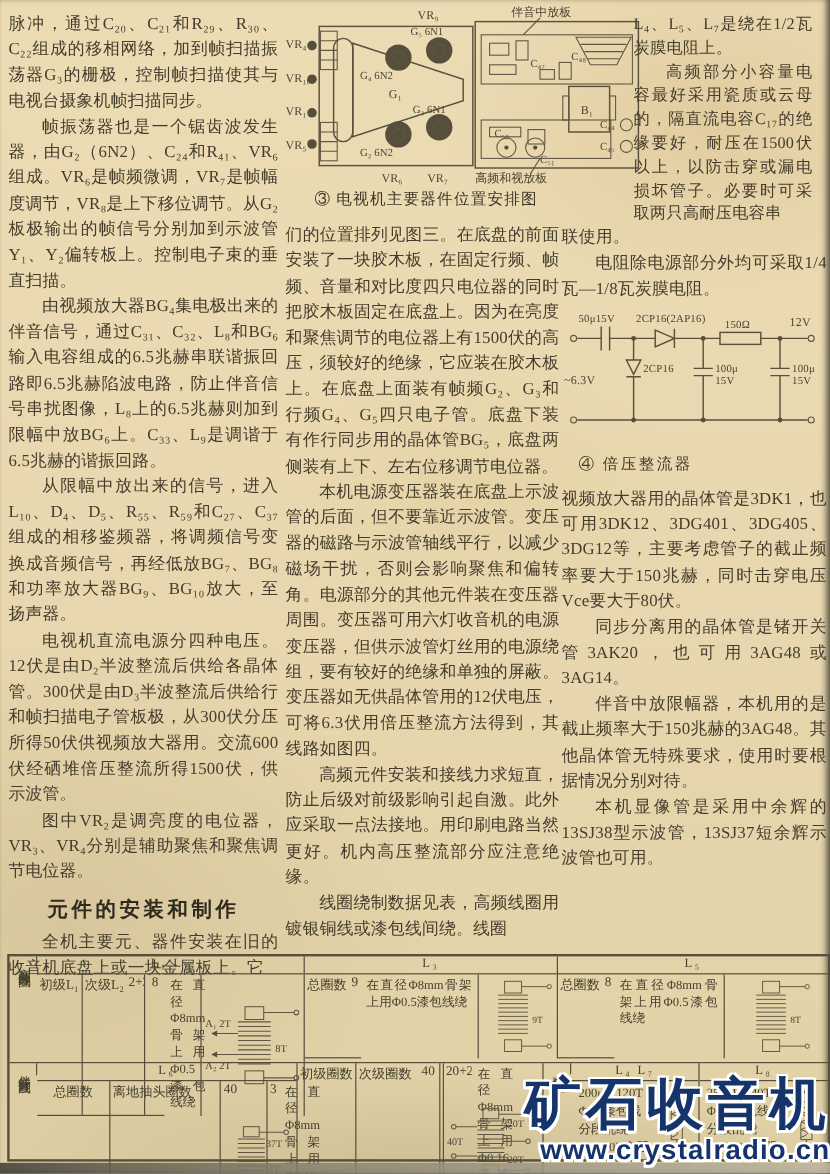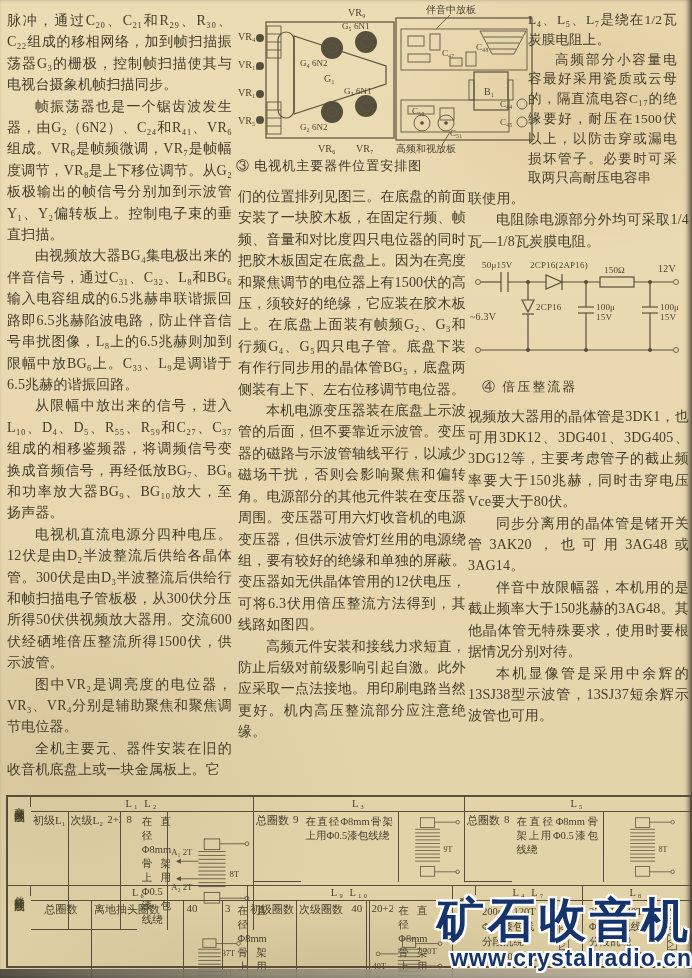--- a/index.html
+++ b/index.html
@@ -18,21 +18,21 @@
   .abs{position:absolute;}
   p{margin:0;text-align:justify;}
   .ind{text-indent:2em;}
   .col{font-size:14px;line-height:21.4px;letter-spacing:.2px;}
   .colL{left:7px;top:10px;width:225px;height:784px;}
   .colM{left:238px;top:186px;width:228px;height:606px;}
   .colRtop{left:528px;top:10px;width:149px;height:178px;font-size:13.5px;line-height:19.8px;overflow:hidden;}
   .colR{left:468px;top:188px;width:221px;height:604px;}
   h3.sechead{margin:9px 0 7px 0;font-size:17px;letter-spacing:3px;text-align:center;color:#2f2a1d;font-weight:bold;}
   .figcap{font-size:13px;color:#3e382a;letter-spacing:1px;}
-  .fig3cap{left:236px;top:157px;width:260px;}
+  .fig3cap{left:262px;top:157px;width:260px;}
   svg{display:block;}
   svg text{font-family:"Liberation Serif","DejaVu Sans",serif;fill:#4b4434;}
   .ln{stroke:#59513d;stroke-width:1.2;fill:none;}
   .lnthin{stroke:#5f5743;stroke-width:.9;fill:none;}
   .solid{fill:#564f3b;}
   .slabel{font-size:10px;}
   .slabel9{font-size:9px;}
   .fig4wrap{margin:8px 0 4px 0;}
   .fig4cap{font-size:13px;letter-spacing:2px;margin:12px 0 8px 14px;}
   
@@ -75,20 +75,21 @@
 
 <div class="page">
 
   <div class="abs col colL">
     <p>脉冲，通过C₂₀、C₂₁和R₂₉、R₃₀、C₂₂组成的移相网络，加到帧扫描振荡器G₃的栅极，控制帧扫描使其与电视台摄象机帧扫描同步。</p>
     <p class="ind">帧振荡器也是一个锯齿波发生器，由G₂（6N2）、C₂₄和R₄₁、VR₆组成。VR₆是帧频微调，VR₇是帧幅度调节，VR₈是上下移位调节。从G₂板极输出的帧信号分别加到示波管Y₁、Y₂偏转板上。控制电子束的垂直扫描。</p>
     <p class="ind">由视频放大器BG₄集电极出来的伴音信号，通过C₃₁、C₃₂、L₈和BG₆输入电容组成的6.5兆赫串联谐振回路即6.5兆赫陷波电路，防止伴音信号串扰图像，L₈上的6.5兆赫则加到限幅中放BG₆上。C₃₃、L₉是调谐于6.5兆赫的谐振回路。</p>
     <p class="ind">从限幅中放出来的信号，进入L₁₀、D₄、D₅、R₅₅、R₅₉和C₂₇、C₃₇组成的相移鉴频器，将调频信号变换成音频信号，再经低放BG₇、BG₈和功率放大器BG₉、BG₁₀放大，至扬声器。</p>
     <p class="ind">电视机直流电源分四种电压。12伏是由D₂半波整流后供给各晶体管。300伏是由D₃半波整流后供给行和帧扫描电子管板极，从300伏分压所得50伏供视频放大器用。交流600伏经硒堆倍压整流所得1500伏，供示波管。</p>
     <p class="ind">图中VR₂是调亮度的电位器，VR₃、VR₄分别是辅助聚焦和聚焦调节电位器。</p>
+    <h3 class="sechead">元件的安装和制作</h3>
     <p class="ind">全机主要元、器件安装在旧的收音机底盘上或一块金属板上。它</p>
   </div>
 
   <div class="abs" style="left:236px;top:4px;width:300px;height:152px;">
     <svg viewBox="0 0 300 152" width="300" height="152">
 
       <rect class="ln" x="30" y="18" width="128" height="116"></rect>
 
       <rect class="lnthin" x="31" y="22" width="14" height="32"></rect>
       <line class="lnthin" x1="31" y1="30" x2="45" y2="30"></line>
@@ -167,20 +168,21 @@
       <line class="lnthin" x1="206" y1="141" x2="214" y2="128"></line>
       <text class="slabel" x="160" y="148" font-size="10.5">高频和视放板</text>
     </svg>
   </div>
   <div class="abs figcap fig3cap">③ 电视机主要器件位置安排图</div>
 
   <div class="abs col colM">
     <p>们的位置排列见图三。在底盘的前面安装了一块胶木板，在固定行频、帧频、音量和对比度四只电位器的同时把胶木板固定在底盘上。因为在亮度和聚焦调节的电位器上有1500伏的高压，须较好的绝缘，它应装在胶木板上。在底盘上面装有帧频G₂、G₃和行频G₄、G₅四只电子管。底盘下装有作行同步用的晶体管BG₅，底盘两侧装有上下、左右位移调节电位器。</p>
     <p class="ind">本机电源变压器装在底盘上示波管的后面，但不要靠近示波管。变压器的磁路与示波管轴线平行，以减少磁场干扰，否则会影响聚焦和偏转角。电源部分的其他元件装在变压器周围。变压器可用六灯收音机的电源变压器，但供示波管灯丝用的电源绕组，要有较好的绝缘和单独的屏蔽。变压器如无供晶体管用的12伏电压，可将6.3伏用倍压整流方法得到，其线路如图四。</p>
     <p class="ind">高频元件安装和接线力求短直，防止后级对前级影响引起自激。此外应采取一点法接地。用印刷电路当然更好。机内高压整流部分应注意绝缘。</p>
+    <p class="ind">线圈绕制数据见表，高频线圈用镀银铜线或漆包线间绕。线圈</p>
   </div>
 
   <div class="abs col colRtop">
     <p>L₄、L₅、L₇是绕在1/2瓦炭膜电阻上。</p>
     <p class="ind">高频部分小容量电容最好采用瓷质或云母的，隔直流电容C₁₇的绝缘要好，耐压在1500伏以上，以防击穿或漏电损坏管子。必要时可采取两只高耐压电容串</p>
   </div>
 
   <div class="abs col colR">
     <p>联使用。</p>
     <p class="ind">电阻除电源部分外均可采取1/4瓦—1/8瓦炭膜电阻。</p>
@@ -403,21 +405,20 @@
               <line class="lnthin" x1="32" y1="57" x2="54" y2="57"></line>
                 <circle class="lnthin" cx="56" cy="57" r="2"></circle>
               <text class="slabel9" x="38" y="20">37T</text>
               <text class="slabel9" x="40" y="42">3T</text>
             </svg>
           </div>
         </div>
       </div>
 
       <div class="tgroup" style="width:204px">
-        <div class="gdesig">L₉ L₁₀</div>
         <div class="gbody">
           <div class="gspec" style="width:118px">
             <div class="hrow">
               <div class="hcell">初级圈数</div>
               <div class="hcell">次级圈数</div>
             </div>
             <div class="vrow">
               <div class="vcell">40</div>
               <div class="vcell">20+20</div>
             </div>

